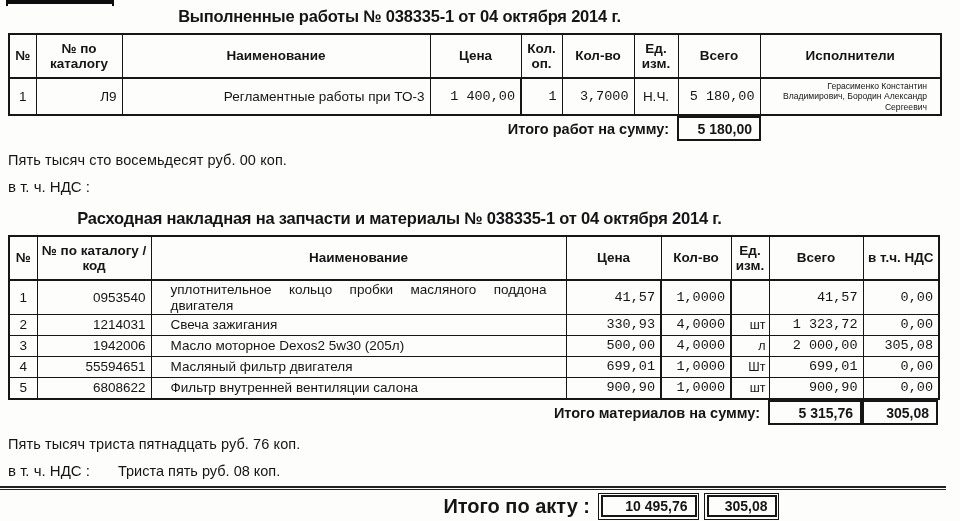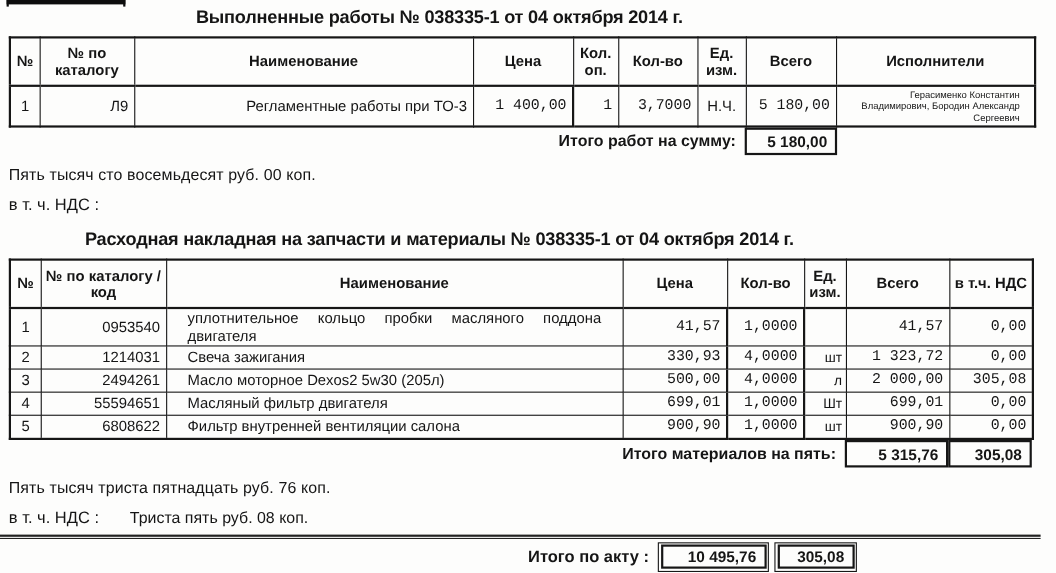--- a/index.html
+++ b/index.html
@@ -78,21 +78,21 @@
   .vat-line .vat-words { margin-left:28px; font-size:14.5px; }
 
   .grand-sep {
     width:946px; margin:7px 0 0 0; height:4px;
     border-top:2.5px solid #222; border-bottom:1.2px solid #222;
   }
   .grand-row {
     display:flex; justify-content:flex-end; align-items:center;
     margin-top:3px; padding-right:20px; gap:5px;
   }
-  .grand-label { font-weight:bold; font-size:15px; padding-right:3px; white-space:nowrap; }
+  .grand-label { font-weight:bold; font-size:20px; padding-right:3px; white-space:nowrap; }
   .dbox { border:1.5px solid #161616; padding:1.5px; }
   .dbox .inner {
     border:2px solid #161616; font-weight:bold; font-size:14px;
     text-align:right; padding:1px 7px 1px 4px;
   }
   .dbox .w-total { min-width:96px; }
   .dbox .w-vat   { min-width:70px; }
 </style>
 </head>
 <body>
@@ -193,21 +193,21 @@
           <td class="a-l">1214031</td>
           <td class="a-j">Свеча зажигания</td>
           <td class="a-r">330,93</td>
           <td class="a-r">4,0000</td>
           <td class="a-u">шт</td>
           <td class="a-r">1 323,72</td>
           <td class="a-r">0,00</td>
         </tr>
         <tr>
           <td class="a-c">3</td>
-          <td class="a-l">2494261</td>
+          <td class="a-l">1942006</td>
           <td class="a-j">Масло моторное Dexos2 5w30 (205л)</td>
           <td class="a-r">500,00</td>
           <td class="a-r">4,0000</td>
           <td class="a-u">л</td>
           <td class="a-r">2 000,00</td>
           <td class="a-r">305,08</td>
         </tr>
         <tr>
           <td class="a-c">4</td>
           <td class="a-l">55594651</td>
@@ -225,21 +225,21 @@
           <td class="a-r">900,90</td>
           <td class="a-r">1,0000</td>
           <td class="a-u">шт</td>
           <td class="a-r">900,90</td>
           <td class="a-r">0,00</td>
         </tr>
       </tbody>
   </table>
 
   <div class="totals-row materials">
-    <div class="totals-label">Итого материалов на пять:</div>
+    <div class="totals-label">Итого материалов на сумму:</div>
     <div class="totals-box box-m1">5 315,76</div>
     <div class="totals-box box-m2">305,08</div>
   </div>
 
   <div class="words">Пять тысяч триста пятнадцать руб. 76 коп.</div>
   <div class="vat-line">
     <span>в т. ч. НДС :</span><span class="vat-words">Триста пять руб. 08 коп.</span>
   </div>
 
   <div class="grand-sep"></div>

